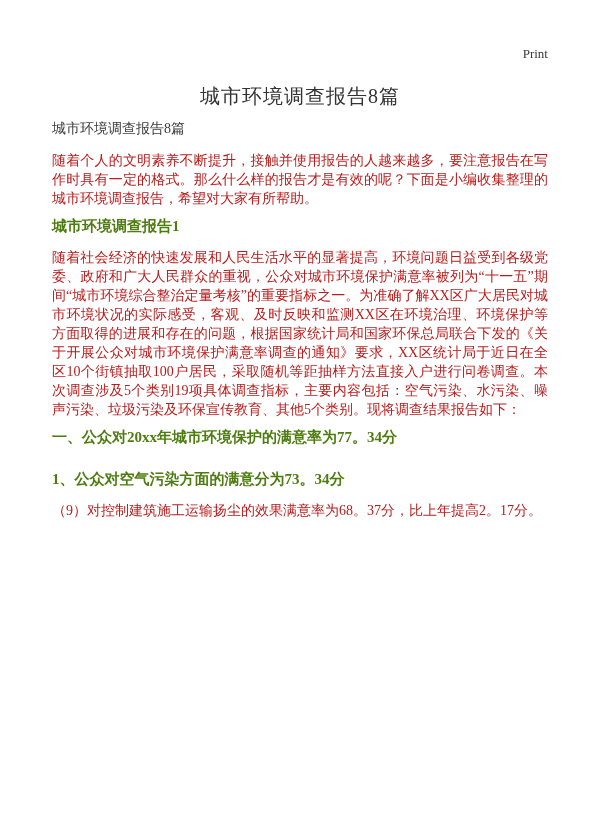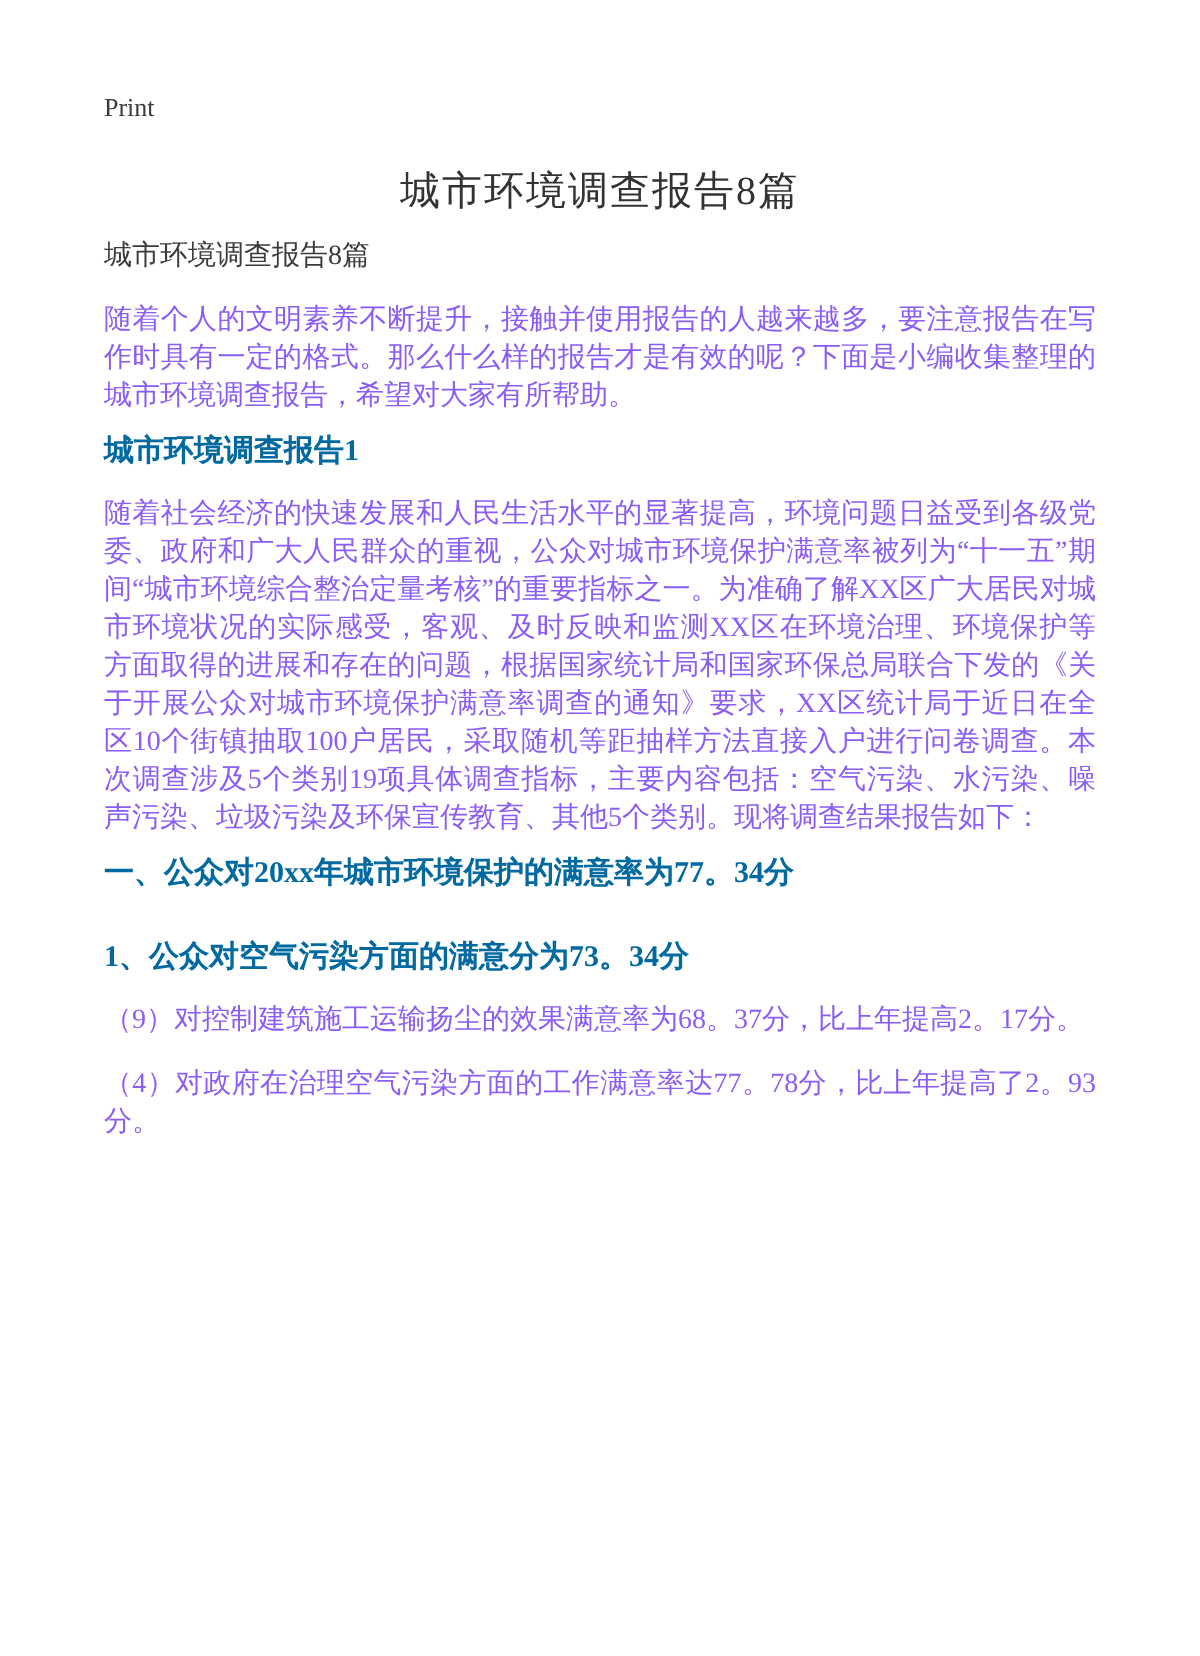--- a/index.html
+++ b/index.html
@@ -18,20 +18,21 @@
     box-sizing: border-box;
     width: 600px;
     height: 828px;
     padding: 46px 52px 0 52px;
   }
   .print-link {
     font-size: 13px;
     line-height: 16px;
     color: #3b3b3b;
     cursor: pointer;
+    text-align: right;
   }
   .doc-title {
     margin: 22px 0 0 0;
     text-align: center;
     font-size: 20px;
     line-height: 24px;
     font-weight: 400;
     color: #333333;
     letter-spacing: 1px;
   }
@@ -39,28 +40,28 @@
     margin: 12px 0 0 0;
     font-size: 14px;
     line-height: 18px;
     color: #3b3b3b;
   }
   .para {
     margin: 13px 0 0 0;
     font-size: 14px;
     line-height: 19px;
     text-align: justify;
-    color: #8b5cf6;
+    color: #b91c1c;
   }
   .heading {
     margin: 24px 0 0 0;
     font-size: 15px;
     line-height: 18px;
     font-weight: 700;
-    color: #0369a1;
+    color: #4d7c0f;
   }
   .para + .heading { margin-top: 9px; }
 </style>
 </head>
 <body>
 
 <div class="page">
 
   <div class="print-link">Print</div>
 
@@ -76,16 +77,15 @@
 
   <h3 class="heading">一、公众对20xx年城市环境保护的满意率为77。34分</h3>
 
 
   <h3 class="heading">1、公众对空气污染方面的满意分为73。34分</h3>
 
 
   <p class="para">（9）对控制建筑施工运输扬尘的效果满意率为68。37分，比上年提高2。17分。</p>
 
 
-  <p class="para">（4）对政府在治理空气污染方面的工作满意率达77。78分，比上年提高了2。93分。</p>
 
 
 </div>
 
 </body></html>

